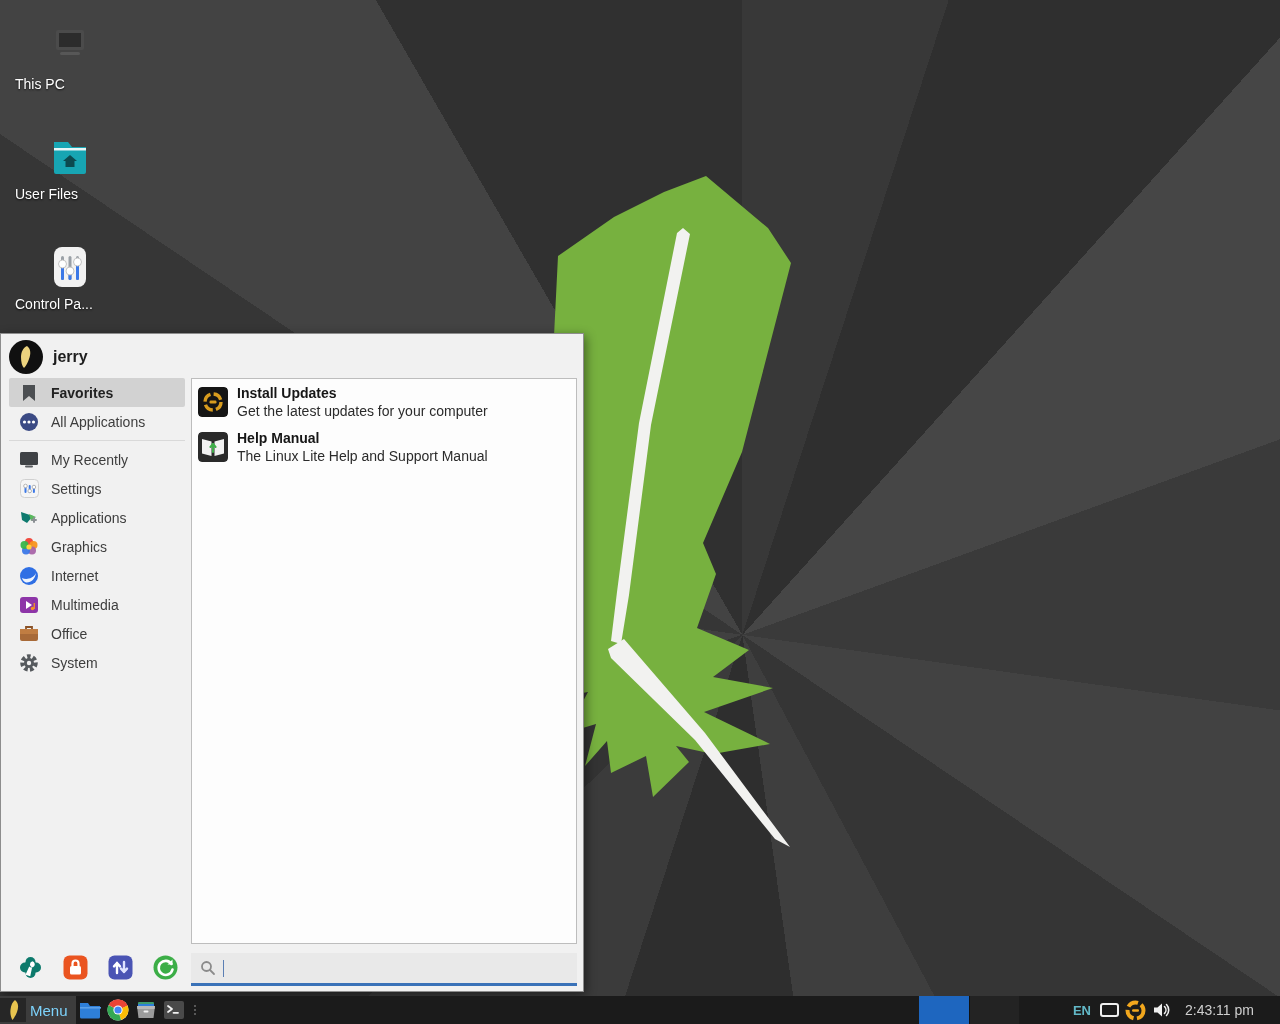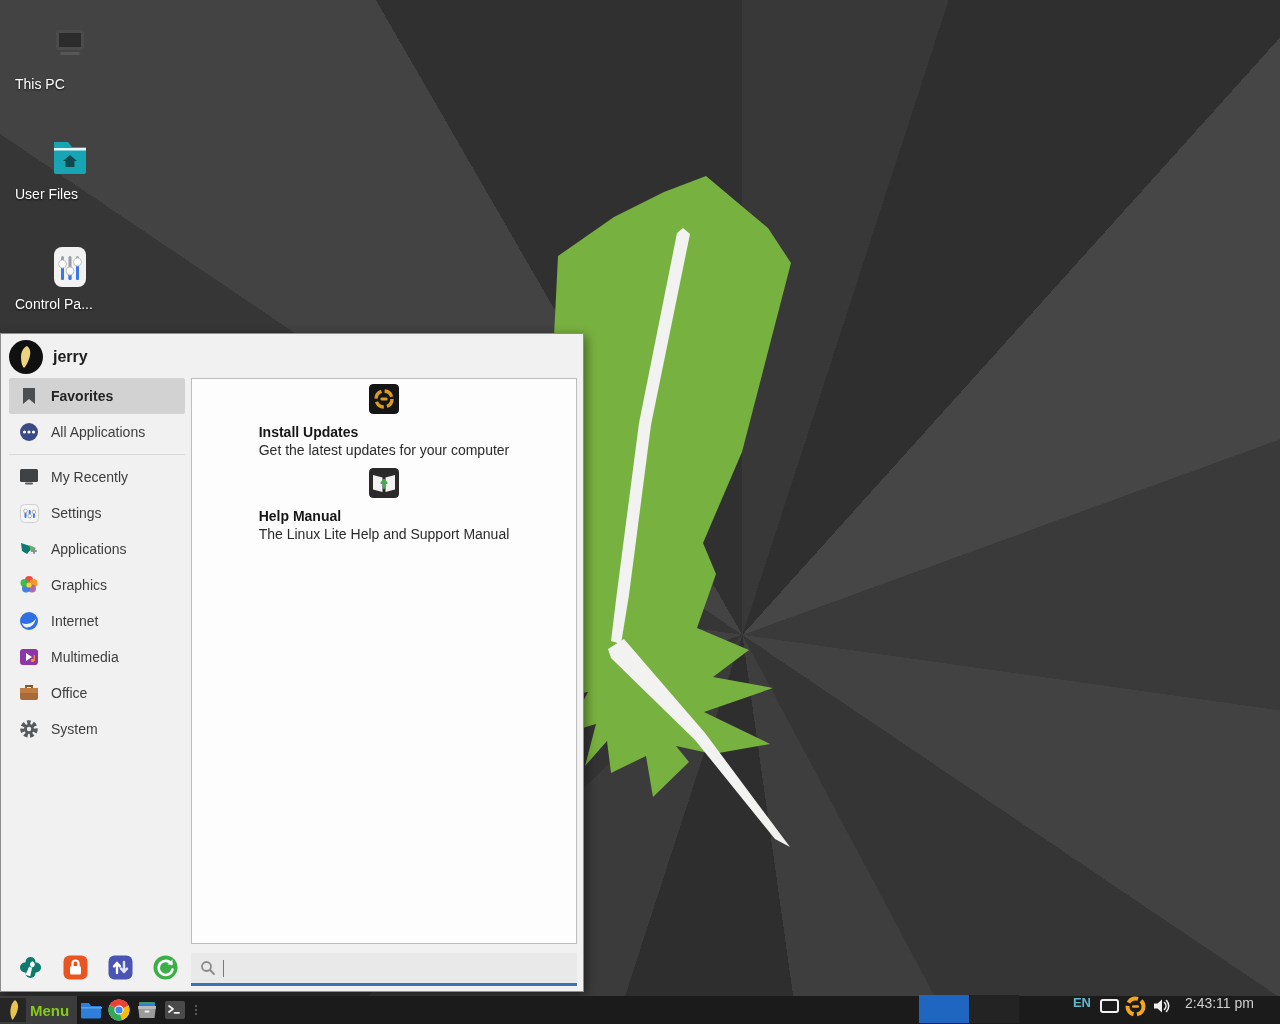--- a/index.html
+++ b/index.html
@@ -25,52 +25,52 @@
   
   .menu{position:absolute;left:0;top:333px;width:584px;height:659px;
     background:#f1f1f1;border:1px solid #8d8d8d;box-sizing:border-box;
     box-shadow:2px 3px 10px rgba(0,0,0,.45);}
   .menu-header{position:absolute;left:8px;top:5px;height:36px;display:flex;align-items:center;gap:10px;}
   .avatar{width:34px;height:34px;border-radius:50%;background:#101010;display:flex;
     align-items:center;justify-content:center;}
   .username{font-weight:bold;font-size:16px;color:#1e1e1e;}
 
   .sidebar{position:absolute;left:8px;top:44px;width:176px;}
-  .srow{height:36px;display:flex;align-items:center;gap:11px;padding-left:9px;
+  .srow{height:29px;display:flex;align-items:center;gap:11px;padding-left:9px;
     font-size:14px;color:#3d3d3d;border-radius:2px;}
   .srow.selected{background:#d2d2d2;color:#222;font-weight:bold;}
   .srow .sic{width:22px;height:22px;flex:0 0 22px;display:flex;align-items:center;justify-content:center;}
   .sep{height:1px;background:#d9d9d9;margin:4px 0;}
 
   .applist{position:absolute;left:190px;top:44px;width:386px;height:566px;
     background:#fdfdfd;border:1px solid #bdbdbd;box-sizing:border-box;overflow:hidden;}
-  .arow{display:flex;align-items:center;gap:9px;padding:5px 6px 4px 6px;flex-direction:column;}
+  .arow{display:flex;align-items:center;gap:9px;padding:5px 6px 4px 6px;}
   .arow .aic{width:30px;height:30px;flex:0 0 30px;border-radius:4px;}
   .atitle{font-weight:bold;font-size:14px;color:#161616;line-height:18px;}
   .adesc{font-size:14px;color:#2b2b2b;line-height:18px;}
 
   .actions{position:absolute;left:16px;top:620px;display:flex;gap:18px;align-items:center;}
   .act{width:27px;height:27px;display:flex;align-items:center;justify-content:center;cursor:pointer;}
 
   .search{position:absolute;left:190px;top:619px;width:386px;height:33px;
     background:#e9e9e9;border-bottom:3px solid #3a72b8;box-sizing:border-box;
     display:flex;align-items:center;padding-left:9px;gap:7px;}
   .caret{width:1px;height:17px;background:#5b7fb4;}
 
   
   .taskbar{position:absolute;left:0;top:996px;width:1280px;height:28px;background:#1b1b1b;
     display:flex;align-items:center;}
   .menu-btn{height:28px;display:flex;align-items:center;background:#3c3c3c;
     padding:0 8px 0 0;gap:4px;cursor:pointer;}
   .menu-btn .fsq{width:26px;height:24px;background:#262626;display:flex;align-items:center;justify-content:center;}
-  .menu-btn .mlabel{color:#84cc16;font-size:15px;font-weight:bold;}
+  .menu-btn .mlabel{color:#7dd3fc;font-size:15px;}
   .launcher{width:28px;height:28px;display:flex;align-items:center;justify-content:center;cursor:pointer;}
   .handle{display:flex;flex-direction:column;gap:2px;margin-left:6px;cursor:pointer;}
   .handle i{width:2px;height:2px;background:#6e6e6e;border-radius:50%;}
-  .tb-right{margin-left:auto;display:flex;height:30px;}
+  .tb-right{margin-left:auto;display:flex;align-items:center;height:30px;}
   .pager{display:flex;height:28px;margin-right:54px;}
   .pcell{width:50px;height:28px;box-sizing:border-box;}
   .pcell.active{background:#1e66bf;}
   .pcell.idle{background:#232323;border-left:1px solid #111;}
   .lang{color:#62b8c7;font-weight:bold;font-size:13px;margin-right:8px;}
   .tray-ic{display:flex;align-items:center;justify-content:center;width:22px;height:22px;margin-right:4px;}
   .clock{color:#cfcfcf;font-size:14px;margin:0 26px 0 8px;white-space:nowrap;}
 
   .kbd-rect{width:15px;height:10px;border:2px solid #f0f0f0;border-radius:3px;}
 </style>

